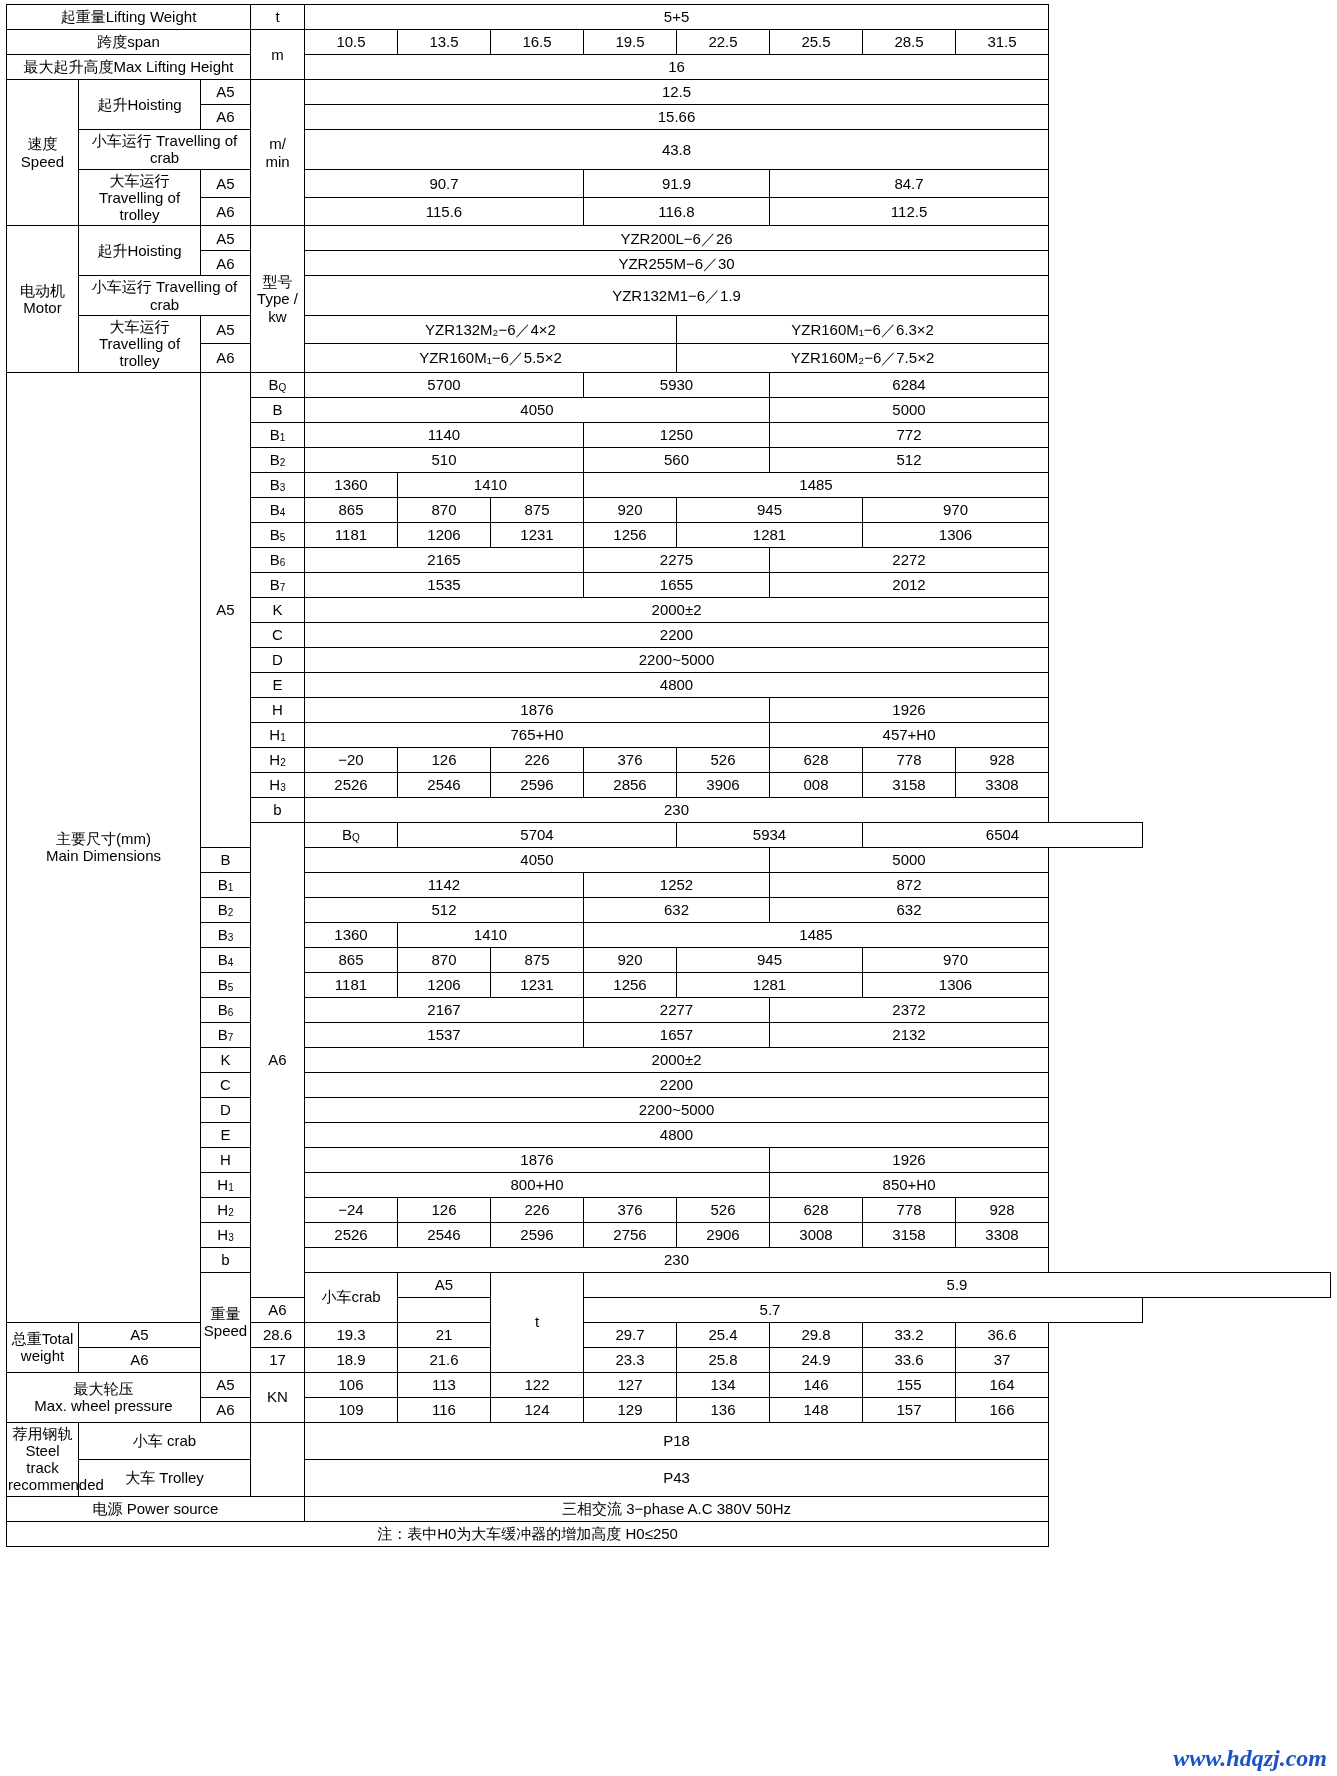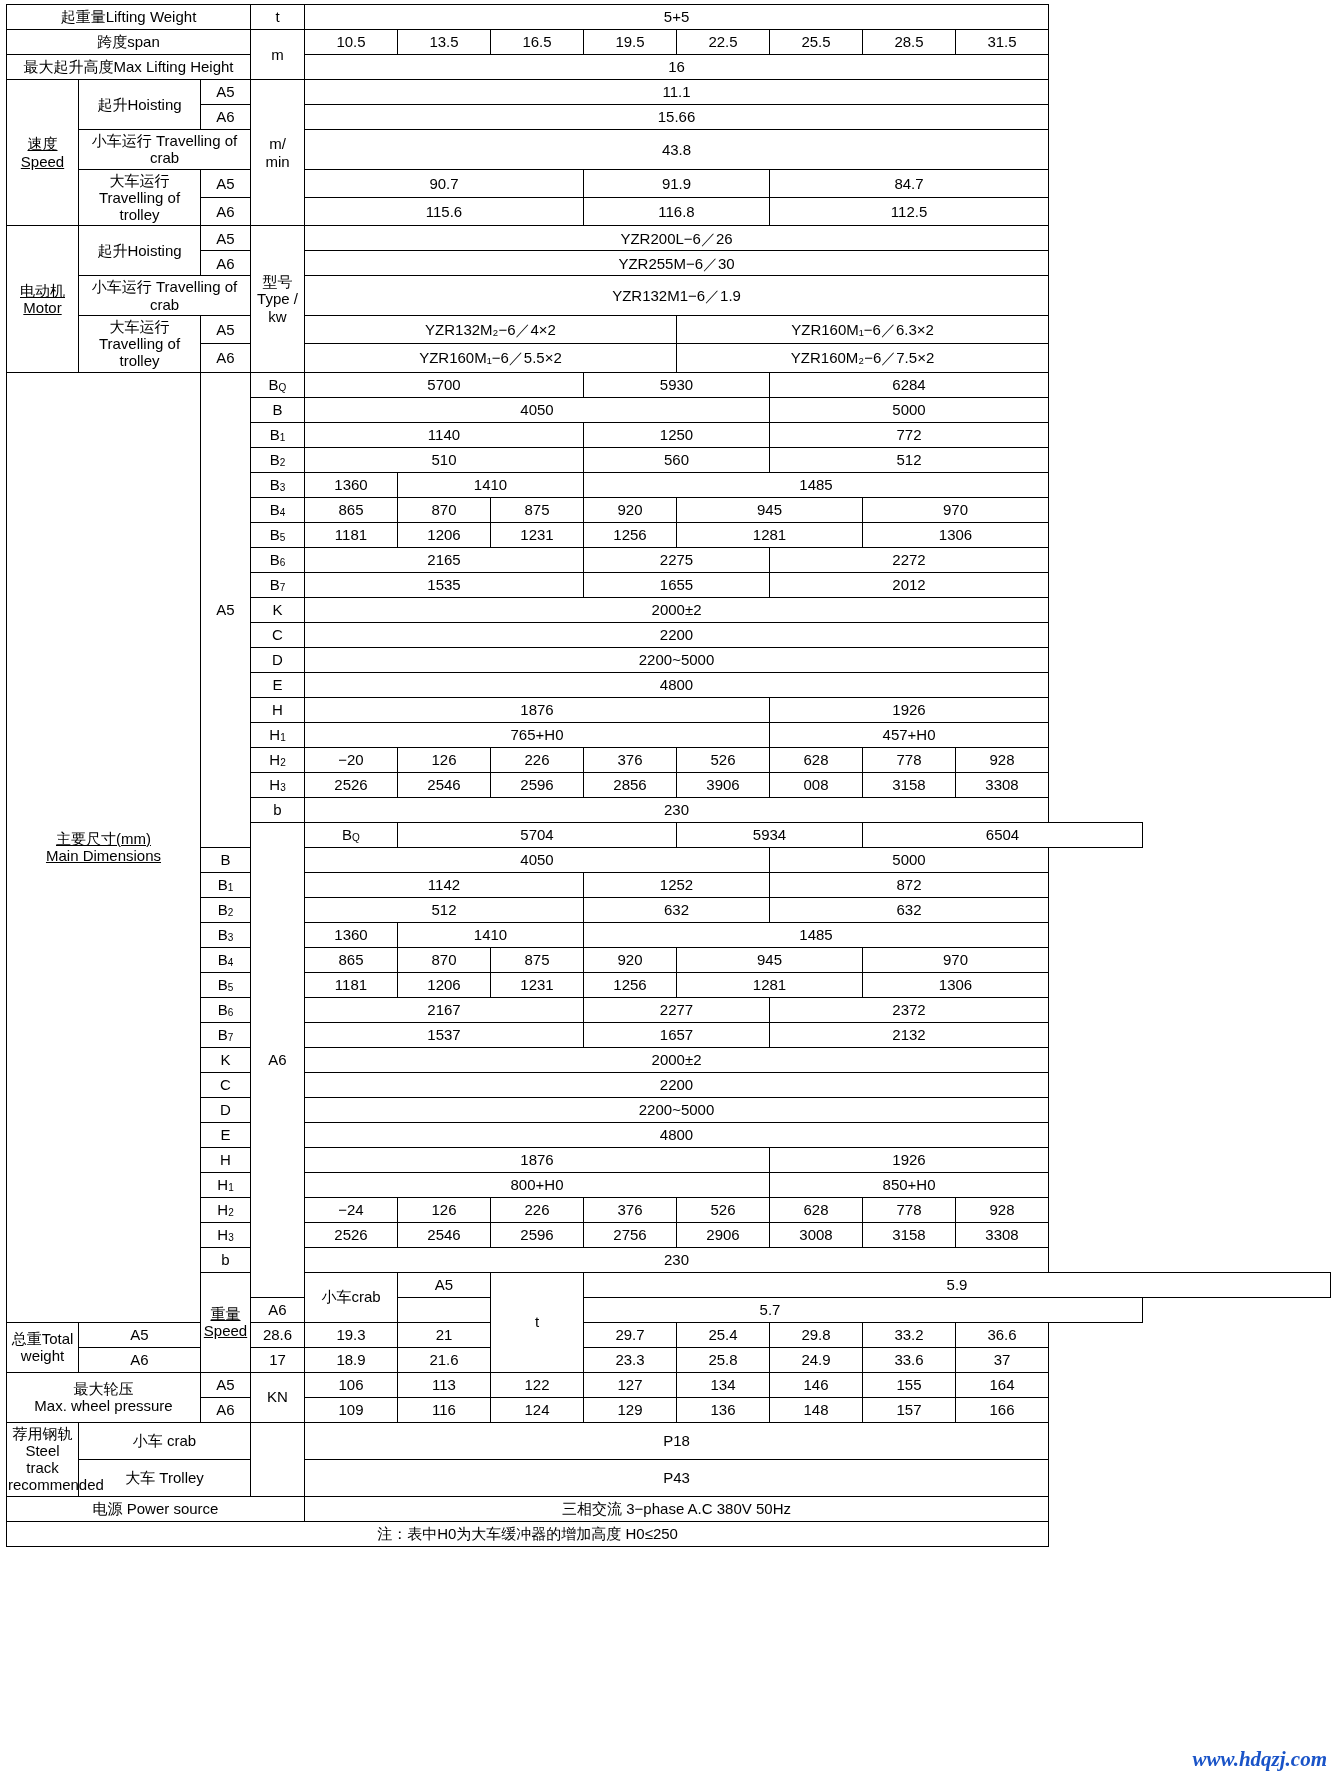--- a/index.html
+++ b/index.html
@@ -29,30 +29,30 @@
     font-size:15px;
     line-height:1.15;
     padding:2px 1px;
     height:25px;
     box-sizing:border-box;
     word-break:keep-all;
   }
   td.lbl{font-size:15px;}
   td.small{font-size:13.5px;}
   td.tiny{font-size:12.5px;}
-  td.big{font-size:16px;text-decoration:underline;}
+  td.big{font-size:16px;}
   sub{font-size:10px;vertical-align:bottom;}
   .note{
     font-size:15px;
   }
   .wm{
     position:absolute;
     right:10px;
     bottom:4px;
-    font-size:21px;
+    font-size:24px;
     font-weight:bold;
     font-style:italic;
     color:#1a54c8;
     font-family:"Liberation Serif","DejaVu Serif",serif;
     letter-spacing:0px;
   }
 </style>
 </head>
 <body>
 
@@ -99,21 +99,21 @@
   </tr>
 
   <tr>
     <td rowspan="5" class="big">
       <span>速度</span><br>
       <span>Speed</span>
     </td>
     <td rowspan="2">起升Hoisting</td>
     <td>A5</td>
     <td rowspan="5">m/<br>min</td>
-    <td colspan="8">11.1</td>
+    <td colspan="8">12.5</td>
   </tr>
   <tr>
     <td>A6</td>
     <td colspan="8">15.66</td>
   </tr>
   <tr>
     <td class="small" colspan="2">小车运行 Travelling of crab</td>
     <td colspan="8">43.8</td>
   </tr>
   <tr>

